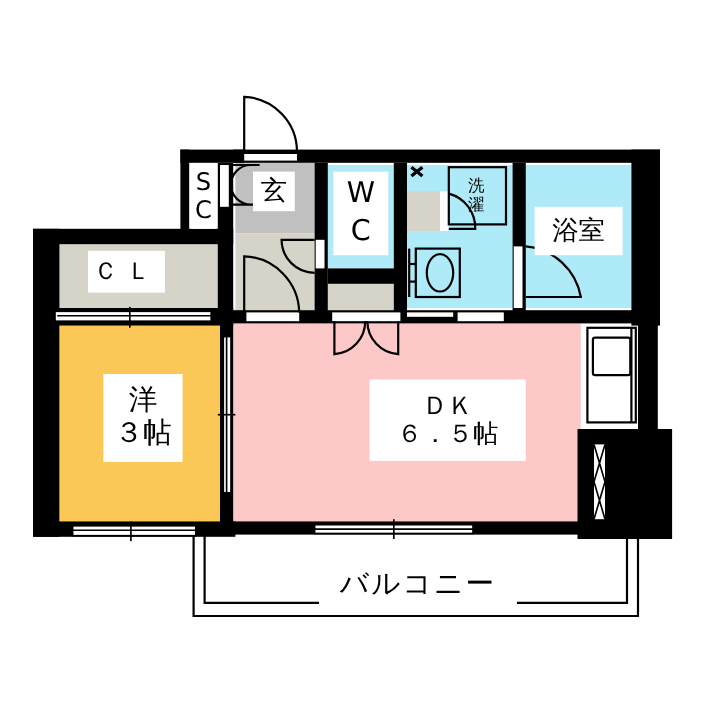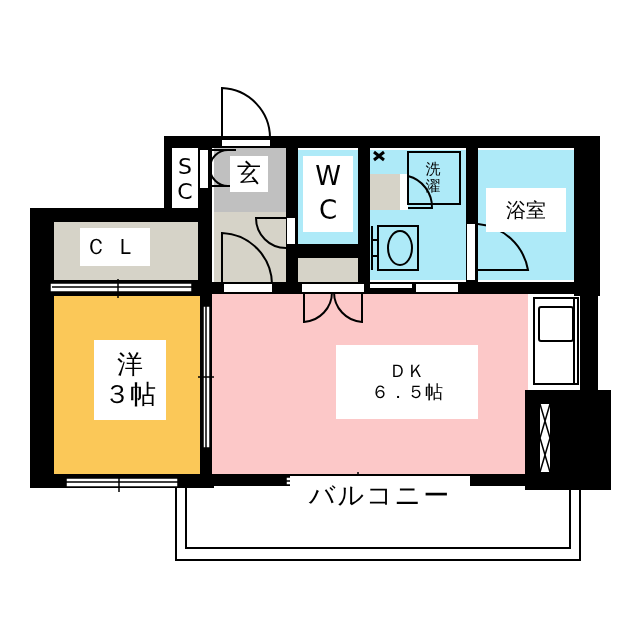--- a/index.html
+++ b/index.html
@@ -110,19 +110,19 @@
   </g>
 </svg>
 
 <div class="lbl" style="left:174px;top:150px;width:22px;height:58px;font-size:22px;">S
 C</div>
 <div class="lbl" style="left:230px;top:156px;width:38px;height:36px;font-size:24px;">玄</div>
 <div class="lbl" style="left:303px;top:156px;width:50px;height:76px;font-size:26px;line-height:1.3;">W
 C</div>
 <div class="lbl" style="left:418px;top:156px;width:30px;height:44px;font-size:15px;background:transparent;">洗
 濯</div>
-<div class="lbl" style="left:486px;top:188px;width:80px;height:44px;font-size:20px;">浴室</div>
+<div class="lbl" style="left:486px;top:188px;width:80px;height:44px;font-size:24px;">浴室</div>
 <div class="lbl" style="left:80px;top:228px;width:70px;height:38px;font-size:22px;letter-spacing:8px;font-family:Liberation Serif, serif;">ＣＬ</div>
 <div class="lbl" style="left:94px;top:340px;width:72px;height:80px;font-size:26px;">洋
 ３帖</div>
-<div class="lbl" style="left:336px;top:345px;width:142px;height:74px;font-size:18px;">ＤＫ
+<div class="lbl" style="left:336px;top:345px;width:142px;height:74px;font-size:23px;">ＤＫ
 ６．５帖</div>
-<div class="lbl" style="left:290px;top:476px;width:180px;height:40px;font-size:26px;letter-spacing:2px;">バルコニー</div>
+<div class="lbl" style="left:290px;top:512px;width:180px;height:40px;font-size:26px;letter-spacing:2px;">バルコニー</div>
 
 </body></html>

